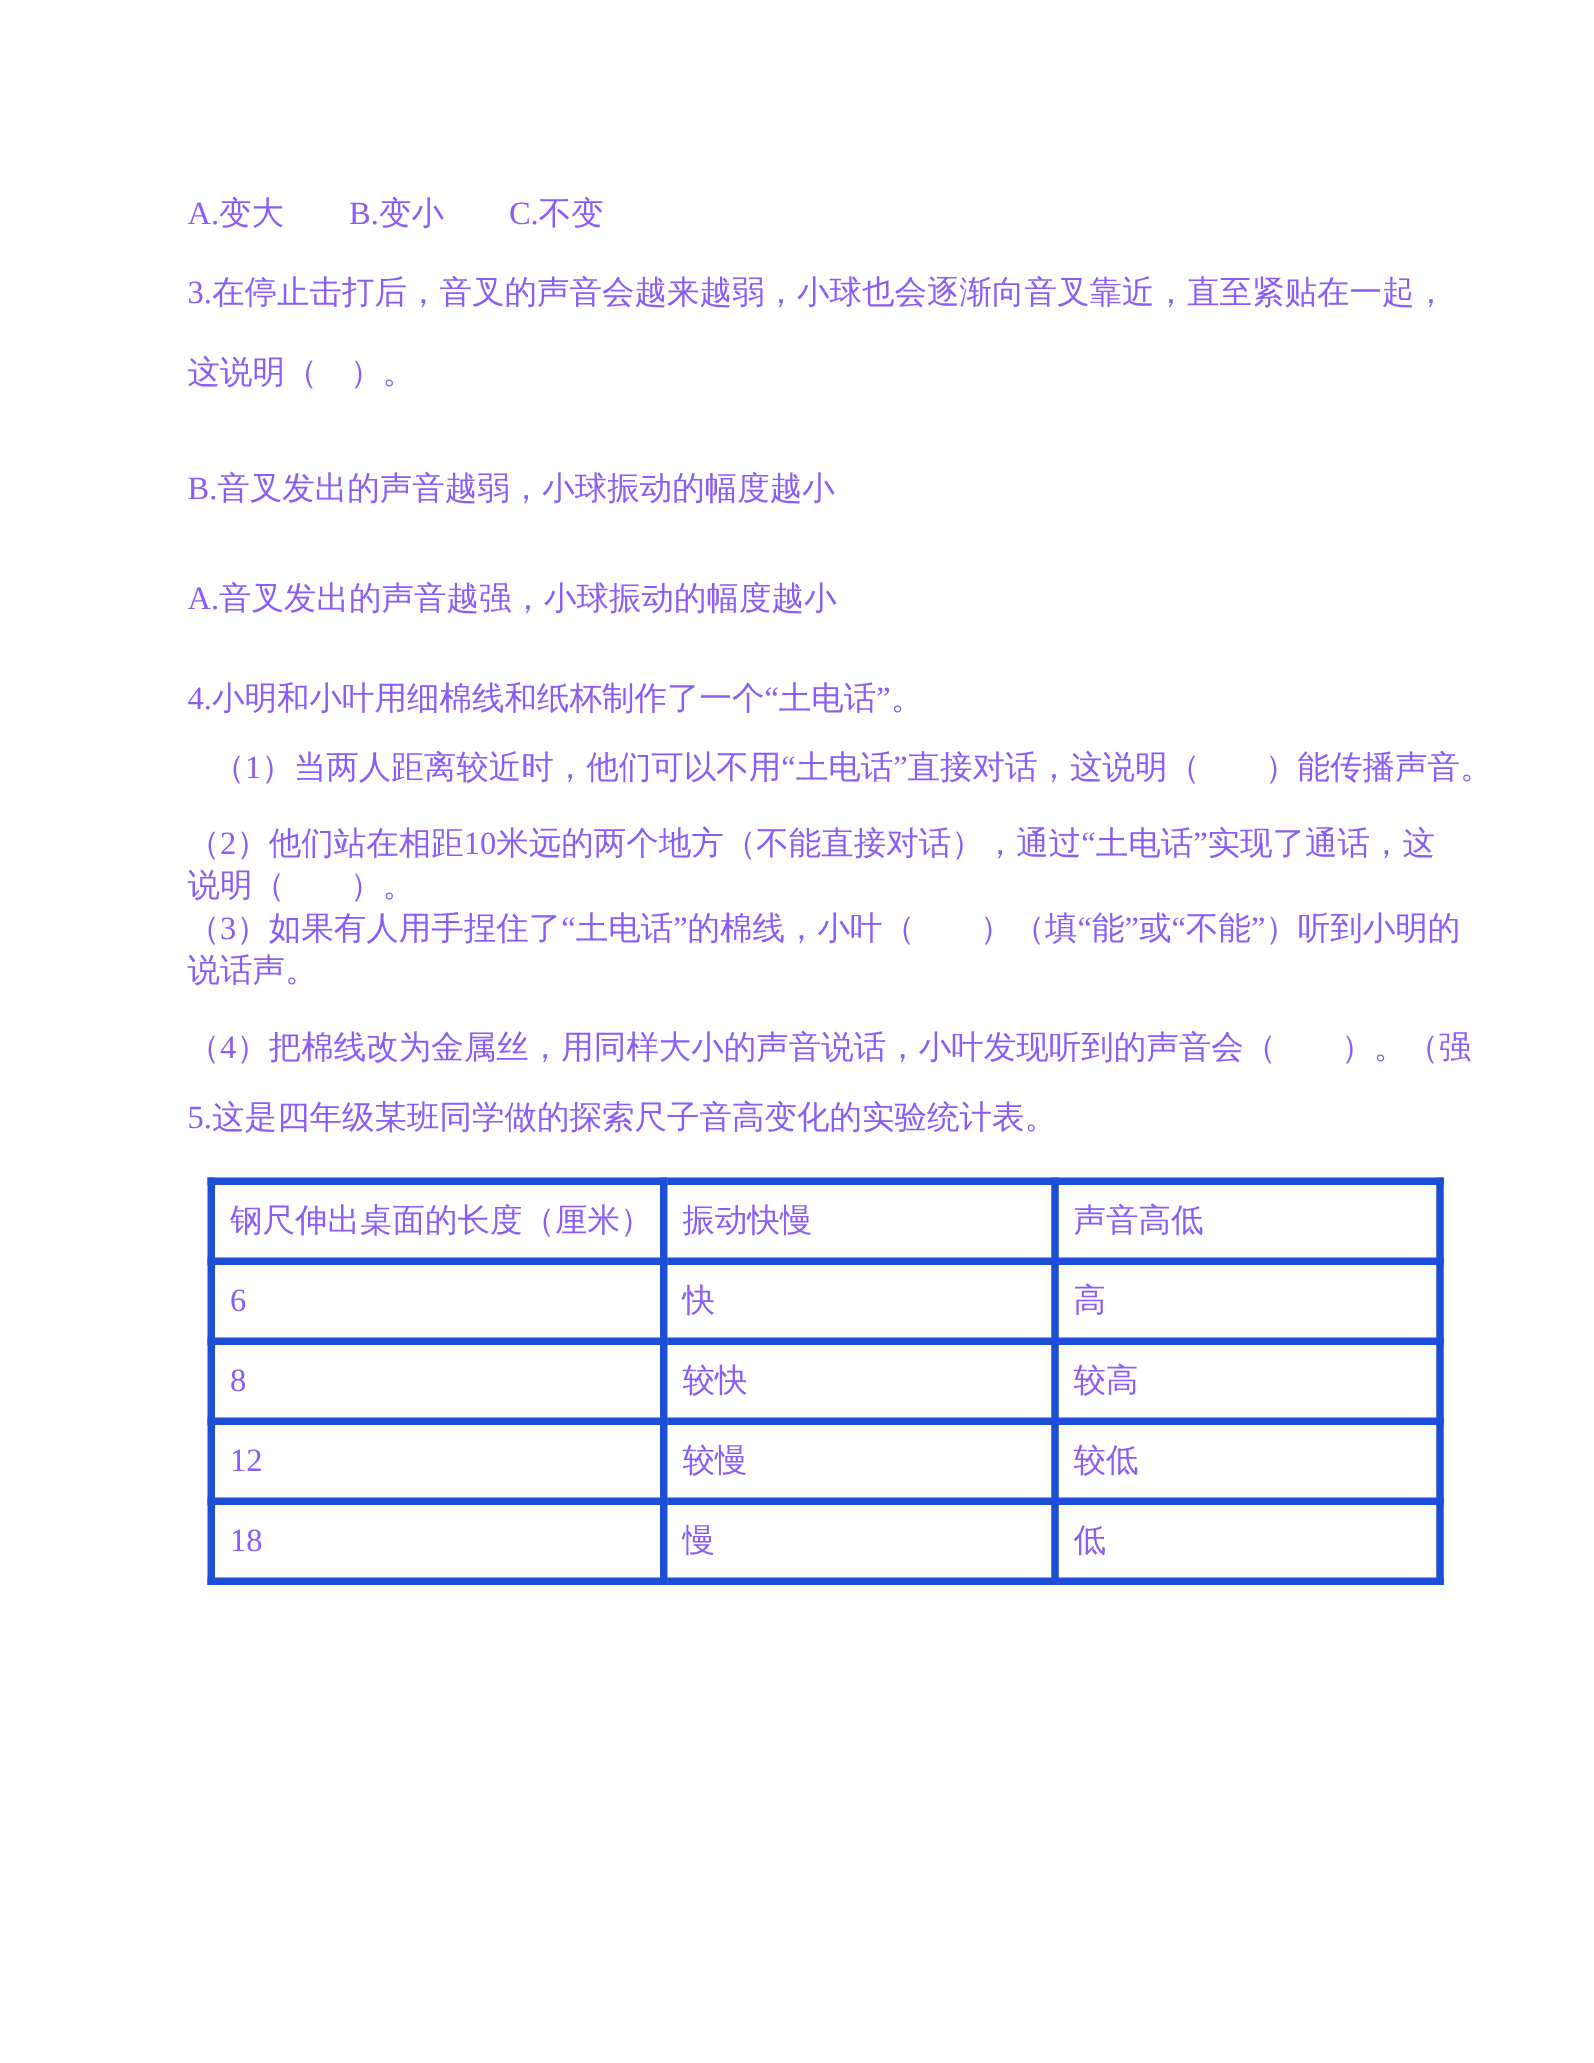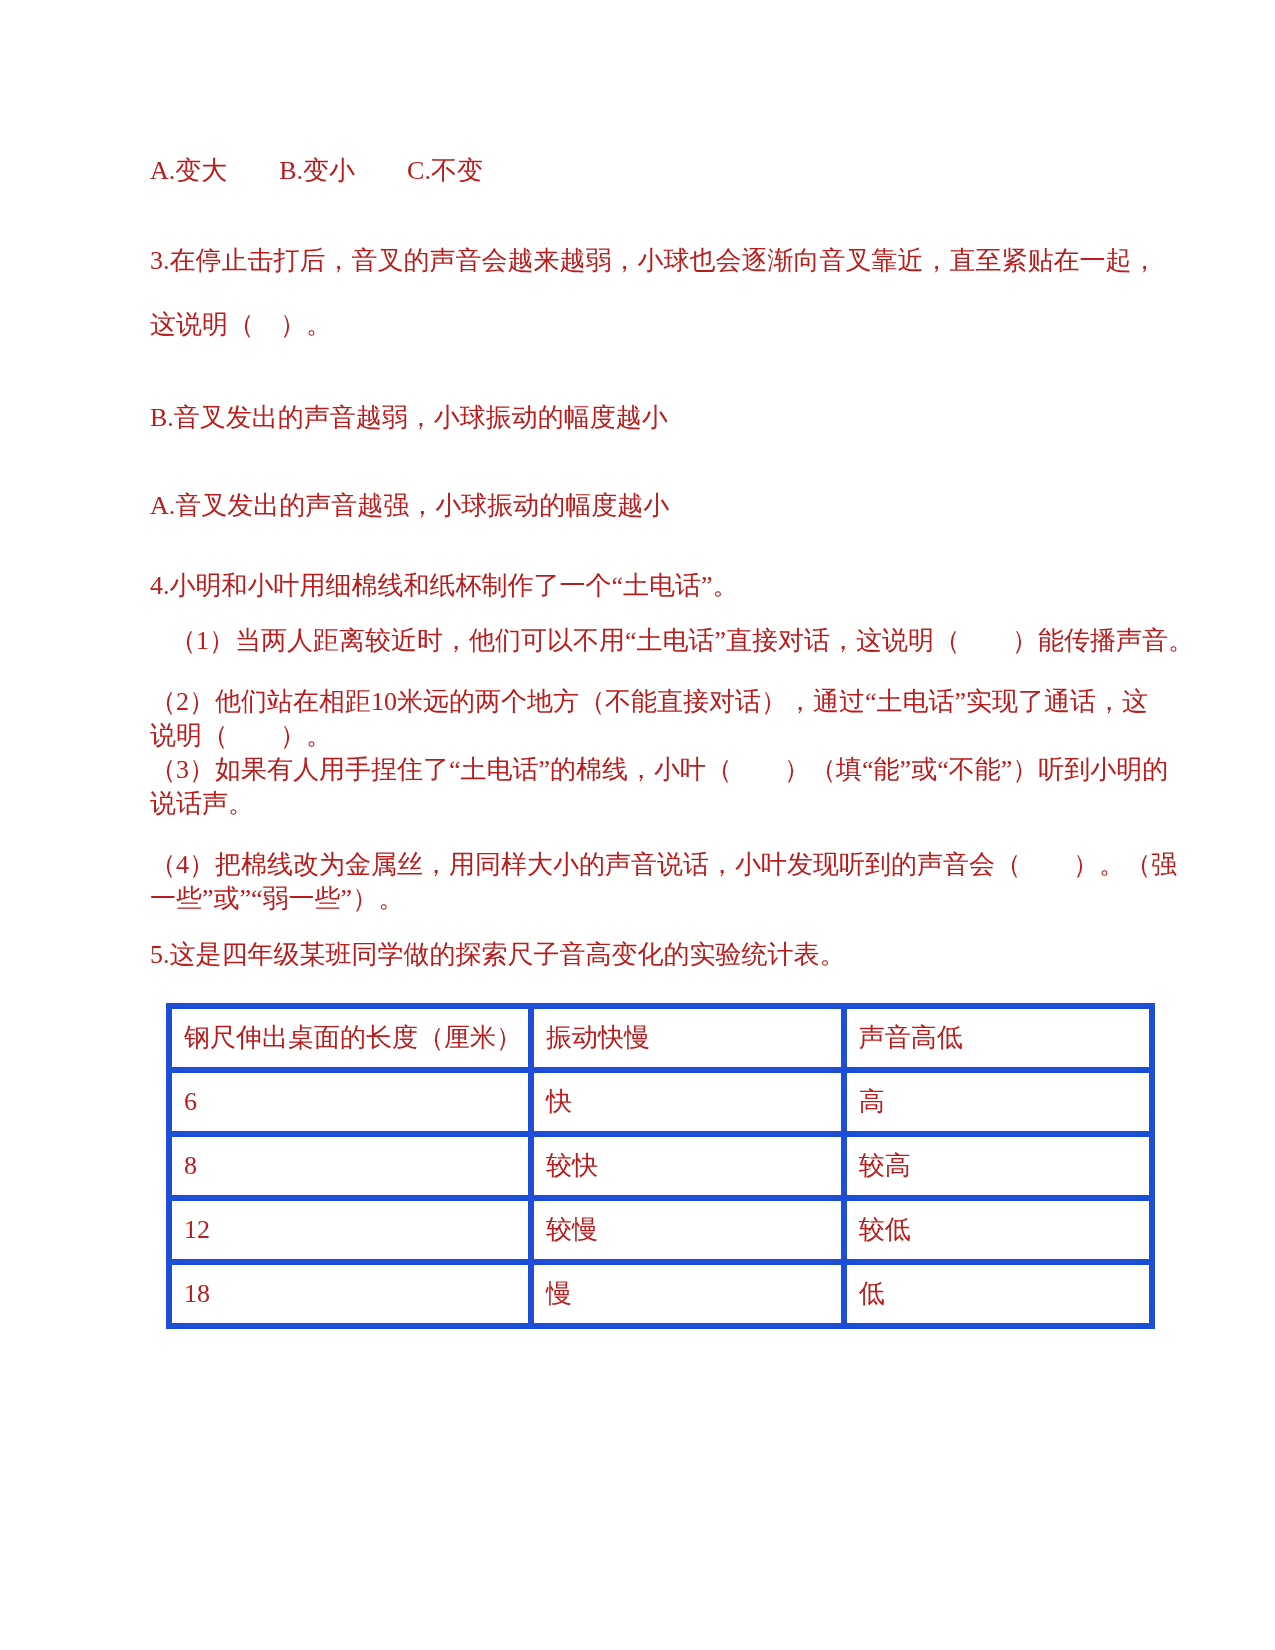--- a/index.html
+++ b/index.html
@@ -8,36 +8,36 @@
     background: #e8e8e8;
   }
   .page {
     position: relative;
     width: 1275px;
     height: 1650px;
     margin: 0 auto;
     background: #ffffff;
     font-family: "Liberation Serif", "DejaVu Serif", serif;
     font-size: 26px;
-    color: #b91c1c;
+    color: #8b5cf6;
     overflow: hidden;
   }
   .content {
     padding: 153px 120px 0 150px;
   }
   .line {
     line-height: 36px;
     white-space: nowrap;
     margin: 0;
   }
   .para .line {
     line-height: 34px;
   }
   
-  .gap54 { margin-top: 54px; }
+  .gap54 { margin-top: 27px; }
   .gap28 { margin-top: 28px; }
   .gap52 { margin-top: 52px; }
   .gap57 { margin-top: 57px; }
   .gap59 { margin-top: 59px; }
   .gap44 { margin-top: 44px; }
   .gap20 { margin-top: 20px; margin-left: 20px; }
   .gap27 { margin-top: 27px; }
   .gap17 { }
   .gap23 { margin-top: 27px; }
   .gap21 { margin-top: 21px; }
@@ -87,21 +87,20 @@
       <div class="line">说明（　　）。</div>
     </div>
 
     <div class="para gap17">
       <div class="line">（3）如果有人用手捏住了“土电话”的棉线，小叶（　　）（填“能”或“不能”）听到小明的</div>
       <div class="line">说话声。</div>
     </div>
 
     <div class="para gap23">
       <div class="line">（4）把棉线改为金属丝，用同样大小的声音说话，小叶发现听到的声音会（　　）。（强</div>
-      <div class="line">一些”或”“弱一些”）。</div>
     </div>
 
     <div class="line gap21">5.这是四年级某班同学做的探索尺子音高变化的实验统计表。</div>
 
     <table class="stat-table gap30">
       <tbody>
         <tr>
           <td class="col1">钢尺伸出桌面的长度（厘米）</td>
           <td class="col2">振动快慢</td>
           <td class="col3">声音高低</td>

